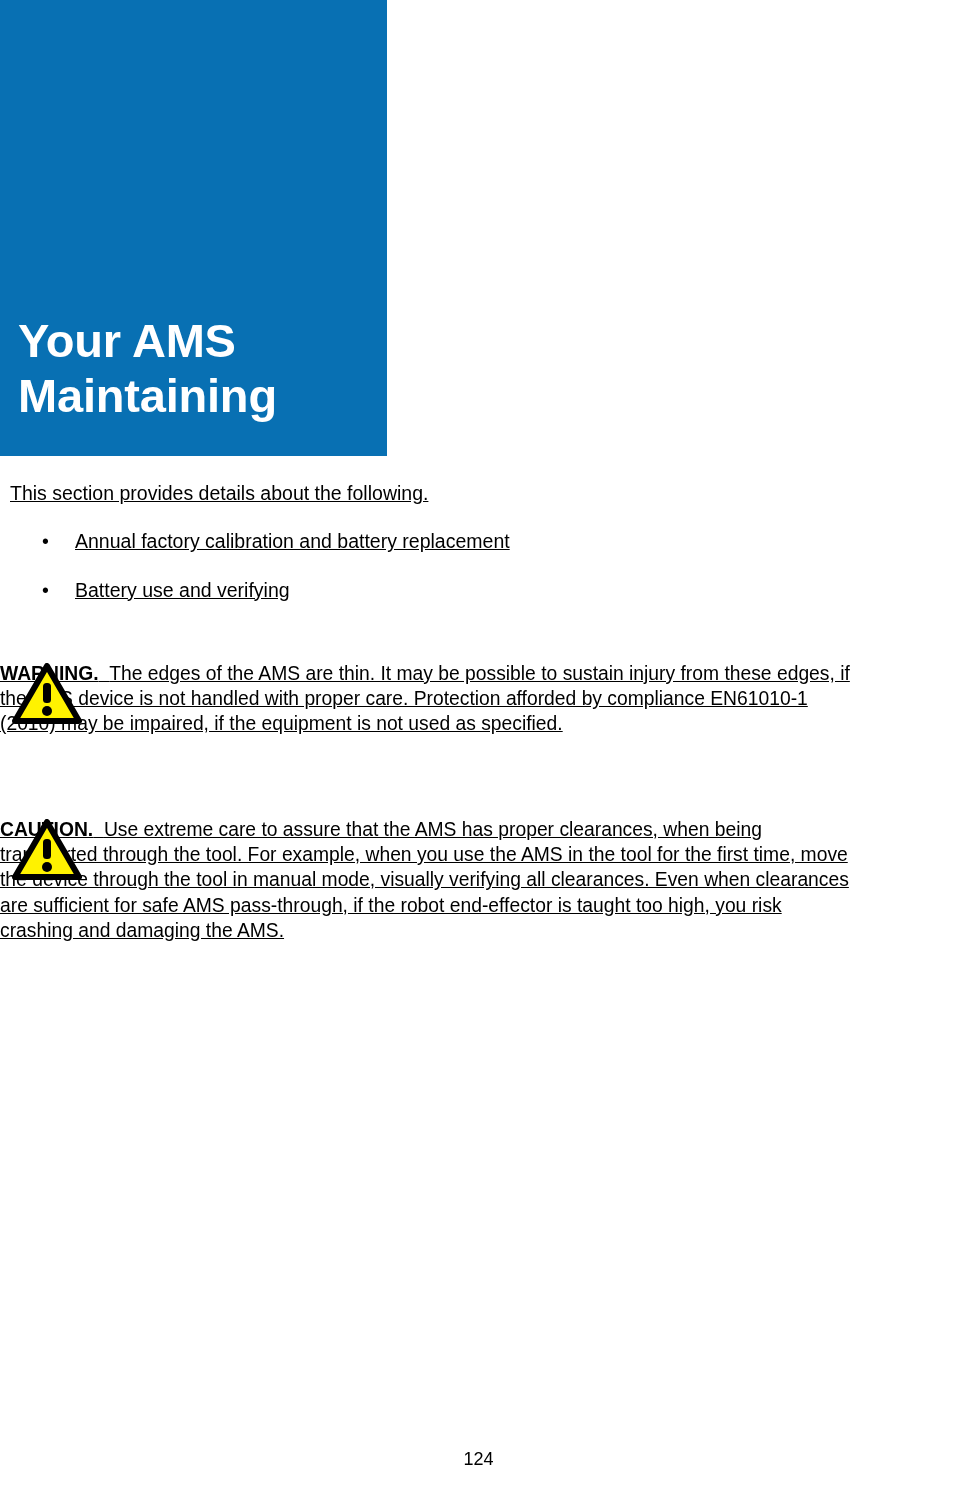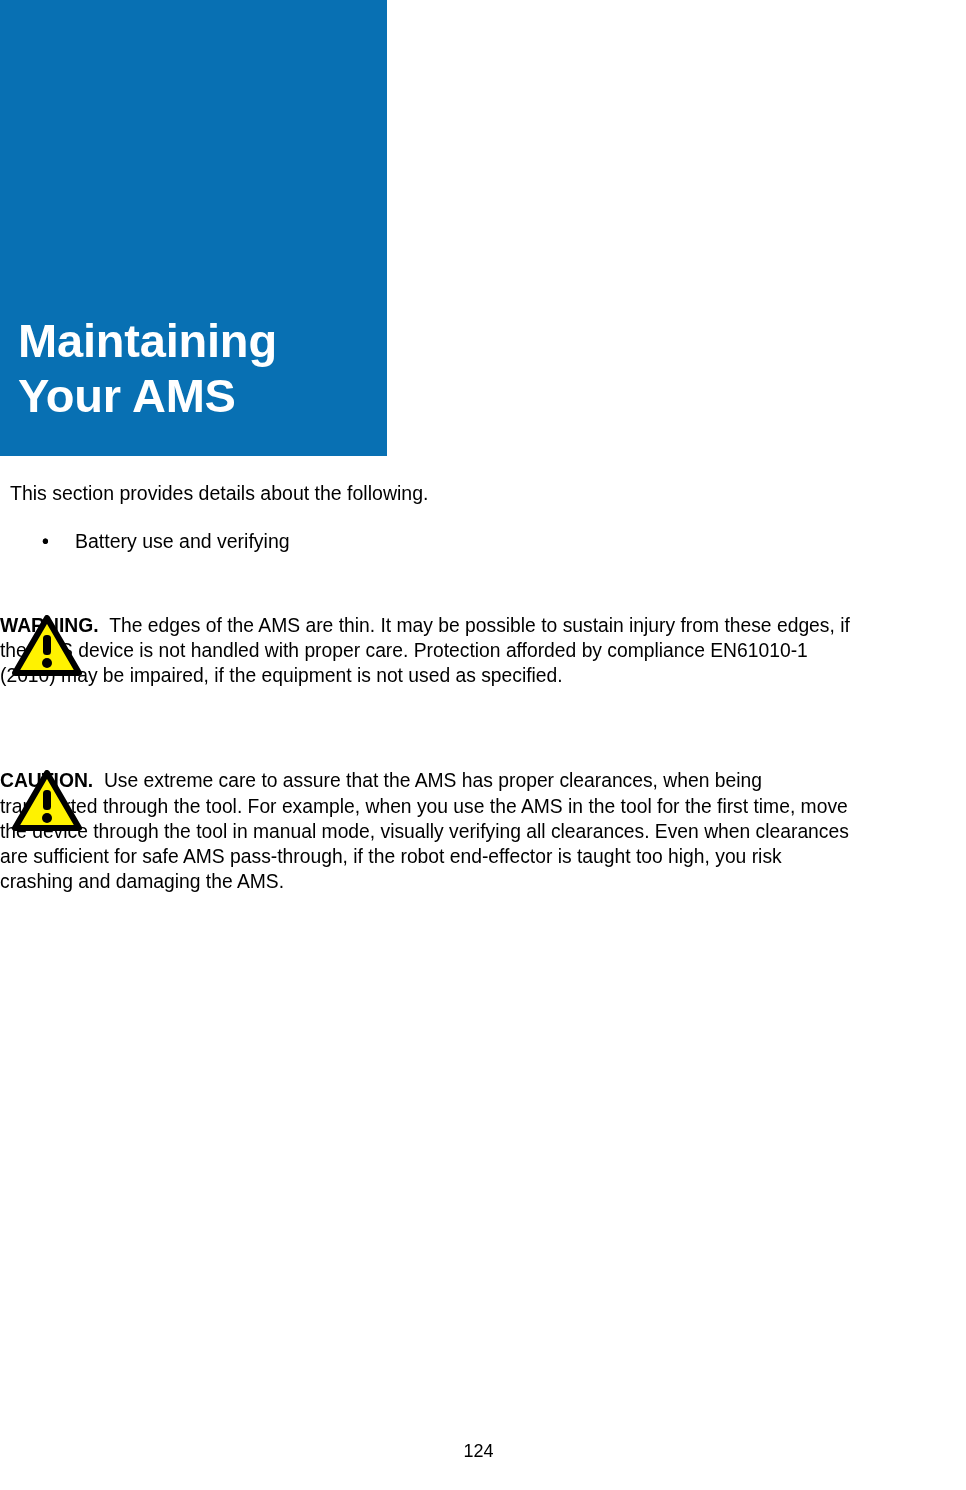--- a/index.html
+++ b/index.html
@@ -38,20 +38,21 @@
     letter-spacing: -0.2px;
     white-space: nowrap;
   }
 
   
   .content {
     position: absolute;
     left: 0;
     top: 456px;
     width: 966px;
+    text-decoration: underline;
   }
 
   .intro-para {
     margin: 24px 0 0 10px;
     font-size: 19.5px;
     line-height: 1.35;
   }
 
   .bullet-list {
     margin: 0;
@@ -102,42 +103,43 @@
     font-weight: bold;
   }
   .admonition-label::after {
     content: "\00a0\00a0";
   }
 
   
   .page-footer {
     position: absolute;
     left: 0;
-    bottom: 28px;
+    bottom: 20px;
     width: 957px;
     text-align: center;
     font-size: 18px;
     color: #000000;
   }
 </style>
 </head>
 <body>
 
 <div class="chapter-banner">
+  <div class="chapter-title-line">Your AMS</div>
   <div class="chapter-title-line">Maintaining</div>
-  <div class="chapter-title-line">Your AMS</div>
 </div>
 
 <div class="content">
 
   <p class="intro-para">This section provides details about the following.</p>
 
   <ul class="bullet-list">
     <li class="bullet-item">
       <span class="bullet-dot">•</span>
+      <span>Annual factory calibration and battery replacement</span>
     </li>
     <li class="bullet-item">
       <span class="bullet-dot">•</span>
       <span>Battery use and verifying</span>
     </li>
   </ul>
 
   <div class="admonition warning-block">
     <span class="warn-icon">
       <svg viewBox="0 0 70 62" xmlns="http://www.w3.org/2000/svg">

